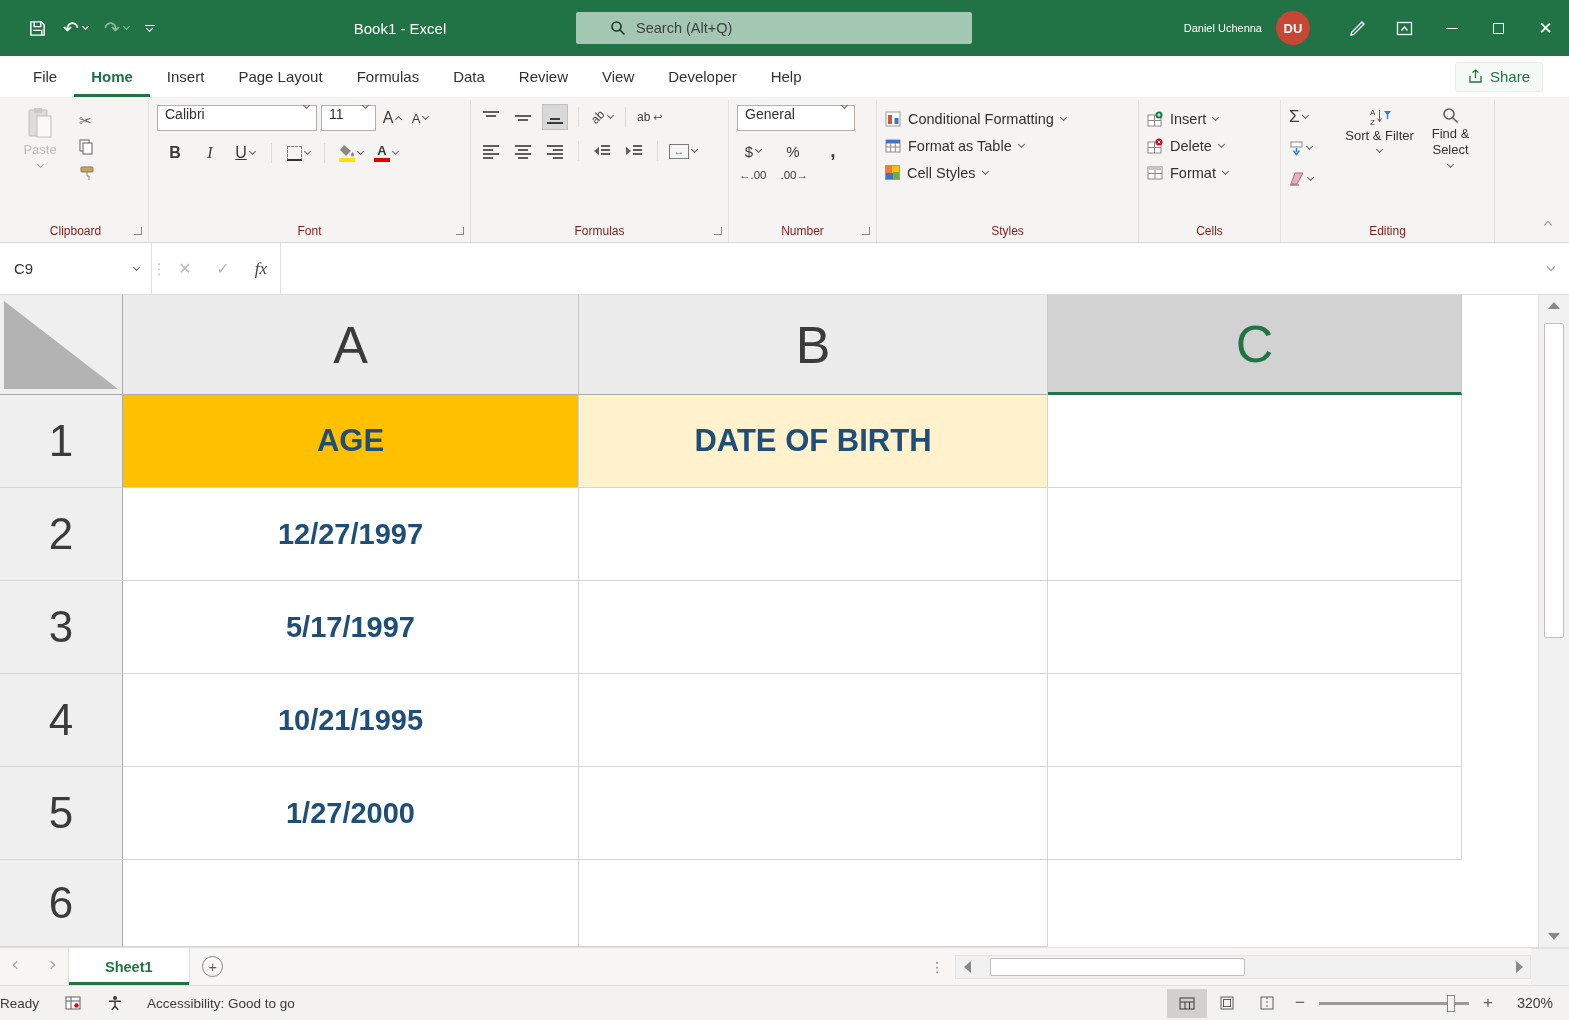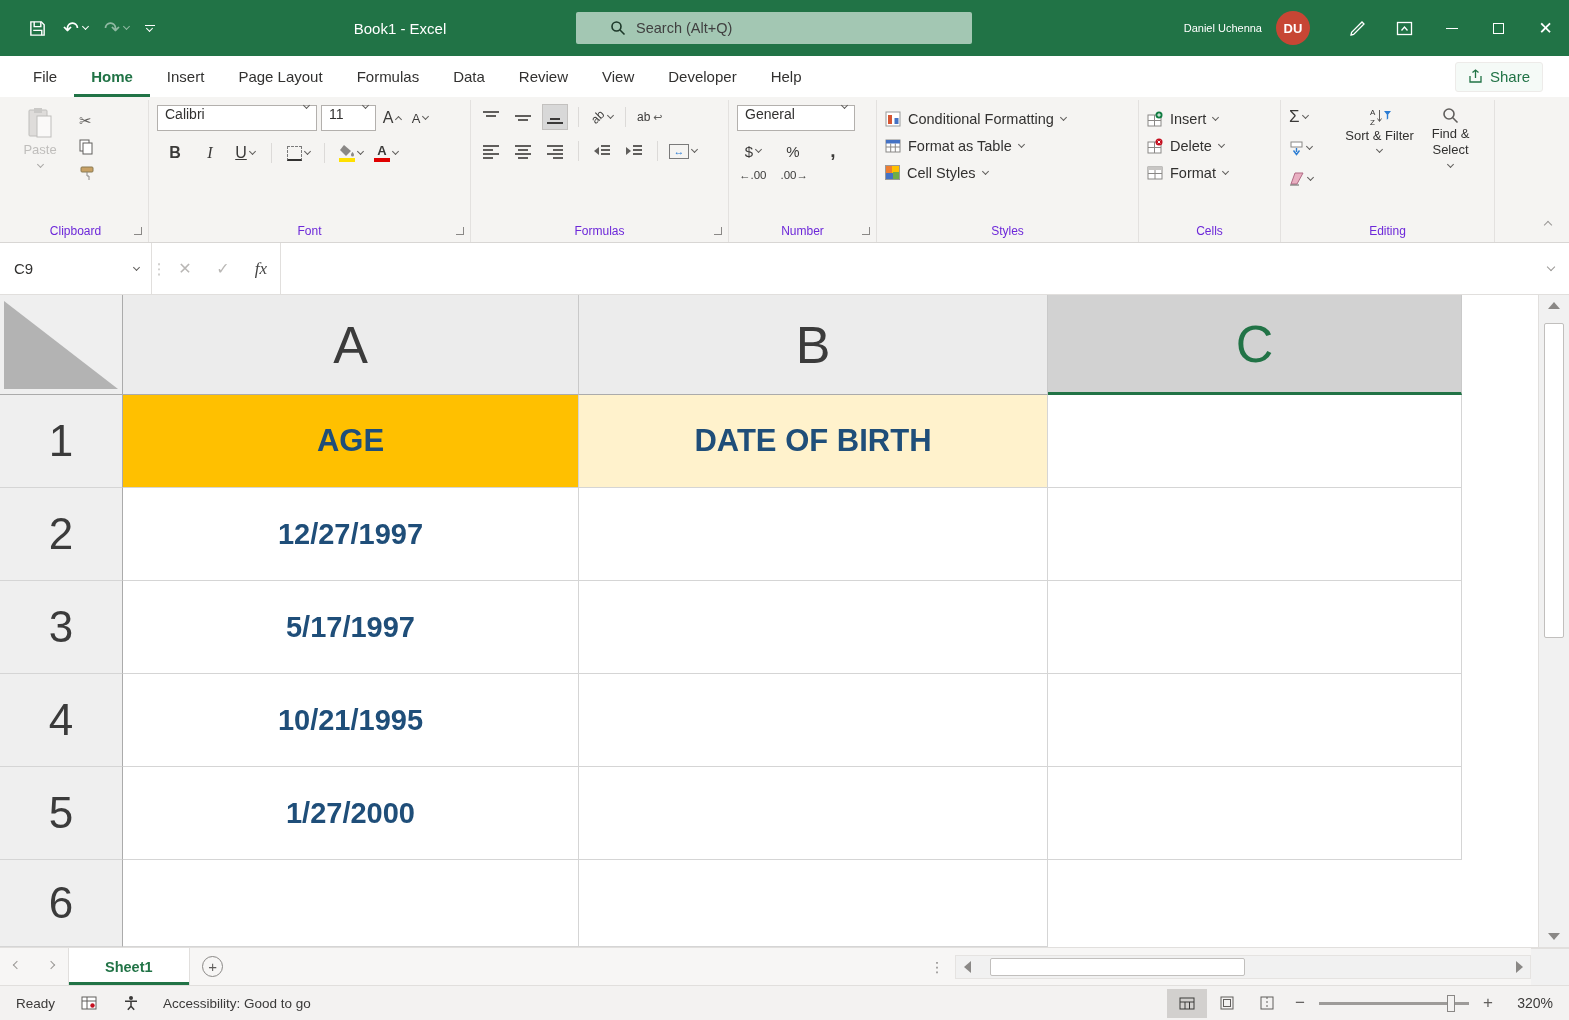--- a/index.html
+++ b/index.html
@@ -34,21 +34,21 @@
 
 
 .menubar{position:absolute;top:56px;left:0;right:0;height:41px;background:#fff;display:flex;align-items:stretch;padding-left:16px;font-size:15px;color:#323130}
 .mtab{display:flex;align-items:center;padding:0 17px}
 .mtab.active{color:#217346;font-weight:bold;border-bottom:3px solid #217346;padding-top:3px}
 .share{margin-left:auto;margin-right:26px;display:flex;align-items:center;gap:7px;color:#217346;border:1px solid #EDEBE9;border-radius:3px;padding:0 12px;height:30px;align-self:center;background:#F5FAF7;font-size:15px}
 
 
 .ribbon{position:absolute;top:97px;left:0;right:0;height:146px;background:#F5F4F2;border-bottom:1px solid #D8D6D4;display:flex;padding:3px 0 0 3px}
 .rg{position:relative;border-right:1px solid #E3E1DF;padding:5px 8px 22px 8px;flex:0 0 auto}
-.rg-label{position:absolute;bottom:4px;left:6px;right:6px;text-align:center;font-size:12px;color:#6d28d9}
+.rg-label{position:absolute;bottom:4px;left:6px;right:6px;text-align:center;font-size:12px;color:#7f1d1d}
 .launch{position:absolute;bottom:7px;right:6px;width:8px;height:8px;border-right:1.5px solid #8A8886;border-bottom:1.5px solid #8A8886}
 .ib{height:24px;min-width:24px;display:flex;align-items:center;justify-content:center;gap:3px;color:#3B3A39}
 .ib.on{background:#D8D8D8;outline:1px solid #C3C1BF}
 .vsep{width:1px;height:20px;background:#DCDAD8;margin:0 3px}
 .combo{height:26px;background:#fff;border:1px solid #B3B0AD;display:flex;align-items:flex-start;padding:0 7px;font-size:14px;color:#323130}
 .combo .chev{margin-left:auto}
 .row{display:flex;align-items:center}
 .srow{display:flex;align-items:center;gap:7px;font-size:14.5px;color:#323130;height:27px}
 .bigbtn{display:flex;flex-direction:column;align-items:center;padding-top:2px;font-size:13px;color:#323130;text-align:center;line-height:1.25}
 .collapse{position:absolute;right:18px;bottom:10px}
@@ -95,21 +95,21 @@
 .plus-circle{width:21px;height:21px;border-radius:50%;border:1px solid #8A8886;color:#605E5C;display:flex;align-items:center;justify-content:center;font-size:15px;line-height:1}
 .sdots{position:absolute;left:930px;top:0;height:38px;display:flex;align-items:center;color:#8A8886;font-size:14px}
 .hscroll{position:absolute;left:955px;right:38px;top:7px;height:24px;display:flex;align-items:center;background:#F1F1F1;border:1px solid #E5E3E1}
 .htrack{flex:1;height:100%;position:relative}
 .hthumb{position:absolute;left:12px;top:2px;height:18px;width:255px;background:#fff;border:1px solid #C1BFBD;border-radius:2px}
 .hbtn{width:22px;height:100%;display:flex;align-items:center;justify-content:center}
 .hcorner{position:absolute;right:0;top:0;width:38px;height:38px;background:#F1F1F1;border-top:1px solid #E1DFDD}
 
 
 .statusbar{position:absolute;top:985px;left:0;right:0;height:35px;background:#F3F2F1;border-top:1px solid #E1DFDD;display:flex;align-items:center;font-size:13.5px;color:#3B3A39}
-.sb-left{display:flex;align-items:center;gap:26px;padding-left:16px}
+.sb-left{display:flex;align-items:center;gap:26px;padding-left:0}
 .sb-acc{display:flex;align-items:center;gap:24px}
 .sb-right{margin-left:auto;display:flex;align-items:center;padding-right:16px}
 .vb{width:40px;height:29px;display:flex;align-items:center;justify-content:center}
 .vb.on{background:#D2D0CE}
 .zbtn{width:26px;text-align:center;font-size:17px;color:#605E5C}
 .ztrack{width:150px;height:3px;background:#9D9B99;position:relative;margin:0 6px}
 .zhandle{position:absolute;left:85%;top:-7px;width:8px;height:17px;background:#F3F2F1;border:1px solid #8A8886}
 .zoomtext{width:52px;text-align:right;font-size:14px}
 
 

